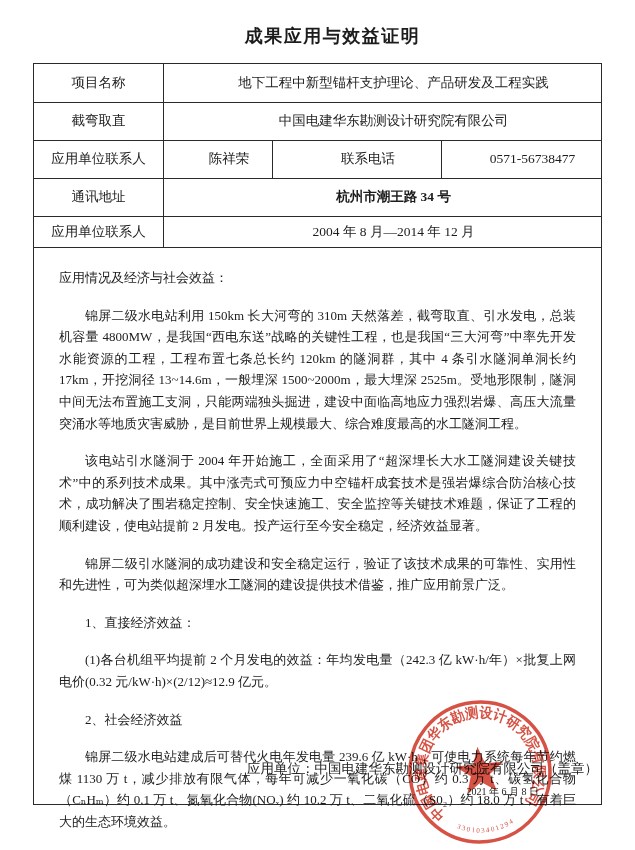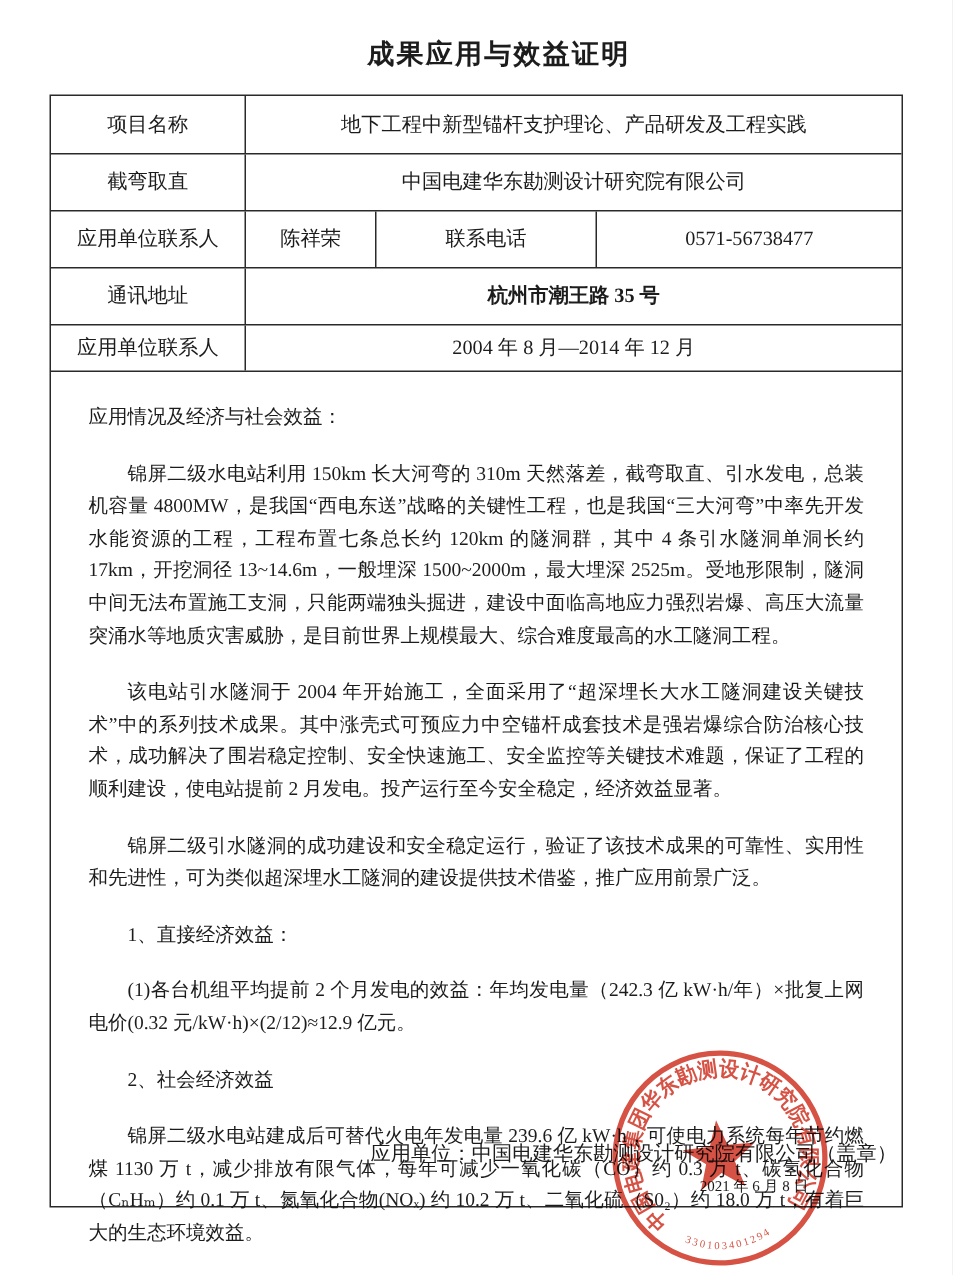--- a/index.html
+++ b/index.html
@@ -8,21 +8,21 @@
     font-family:"Liberation Serif","DejaVu Serif",serif;color:#1c1c1c;
   }
   .title{
     position:absolute;top:24px;left:15px;width:100%;margin:0;text-align:center;
     font-size:18px;font-weight:bold;letter-spacing:1.5px;
   }
   .tbl{
     position:absolute;left:33px;top:63px;width:569px;height:742px;
     border:1.5px solid #2a2a2a;box-sizing:border-box;
   }
-  .trow{display:flex;border-bottom:1px solid #2a2a2a;box-sizing:border-box;}
+  .trow{display:flex;border-bottom:1px solid #2a2a2a;box-sizing:border-box;gap:22px;}
   .h39{height:39px}.h38{height:38px}.h31{height:31px}
   .cell{
     display:flex;align-items:center;justify-content:center;box-sizing:border-box;
     font-size:13.5px;text-align:center;line-height:1.2;
   }
   .lbl{width:130px;border-right:1px solid #2a2a2a;}
   .val{flex:1;}
   .c-name{width:87px;border-right:1px solid #2a2a2a;}
   .c-phlbl{width:147px;border-right:1px solid #2a2a2a;}
   .c-ph{flex:1;}
@@ -63,21 +63,21 @@
 
     <div class="trow h38">
       <div class="cell lbl">应用单位联系人</div>
       <div class="cell c-name">陈祥荣</div>
       <div class="cell c-phlbl">联系电话</div>
       <div class="cell c-ph">0571-56738477</div>
     </div>
 
     <div class="trow h38">
       <div class="cell lbl">通讯地址</div>
-      <div class="cell val bold">杭州市潮王路 35 号</div>
+      <div class="cell val bold">杭州市潮王路 34 号</div>
     </div>
 
     <div class="trow h31">
       <div class="cell lbl">应用单位联系人</div>
       <div class="cell val">2004 年 8 月—2014 年 12 月</div>
     </div>
 
     <div class="bigcell">
       <p class="heading">应用情况及经济与社会效益：</p>
       <p class="para">锦屏二级水电站利用 150km 长大河弯的 310m 天然落差，截弯取直、引水发电，总装机容量 4800MW，是我国“西电东送”战略的关键性工程，也是我国“三大河弯”中率先开发水能资源的工程，工程布置七条总长约 120km 的隧洞群，其中 4 条引水隧洞单洞长约 17km，开挖洞径 13~14.6m，一般埋深 1500~2000m，最大埋深 2525m。受地形限制，隧洞中间无法布置施工支洞，只能两端独头掘进，建设中面临高地应力强烈岩爆、高压大流量突涌水等地质灾害威胁，是目前世界上规模最大、综合难度最高的水工隧洞工程。</p>

